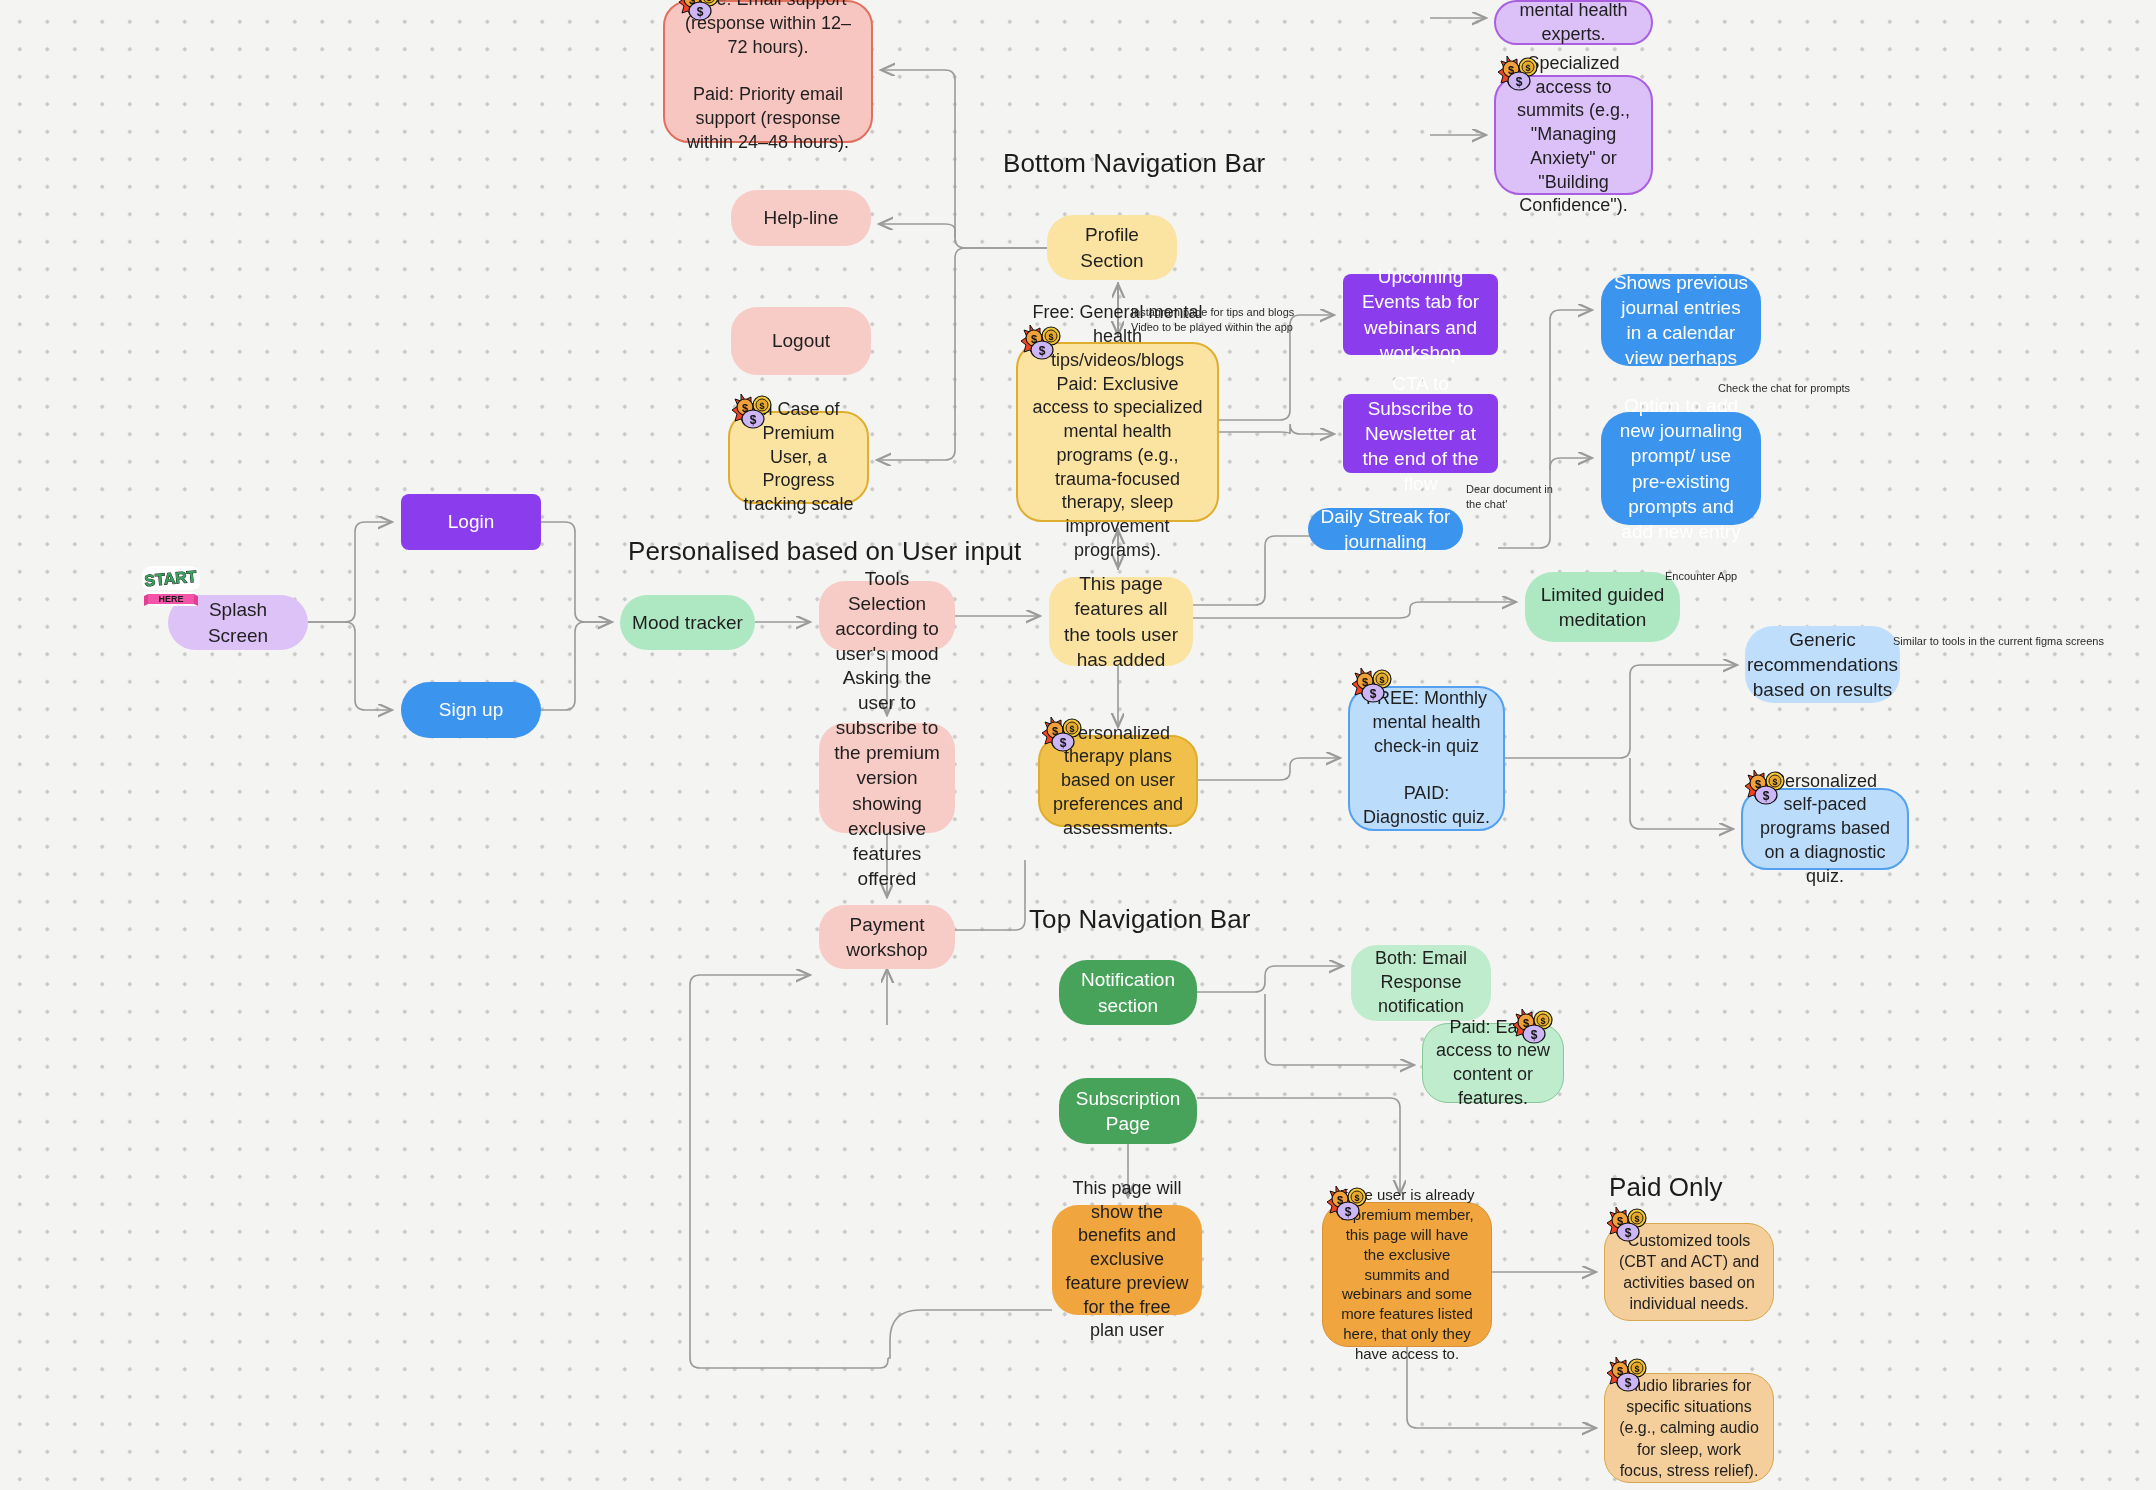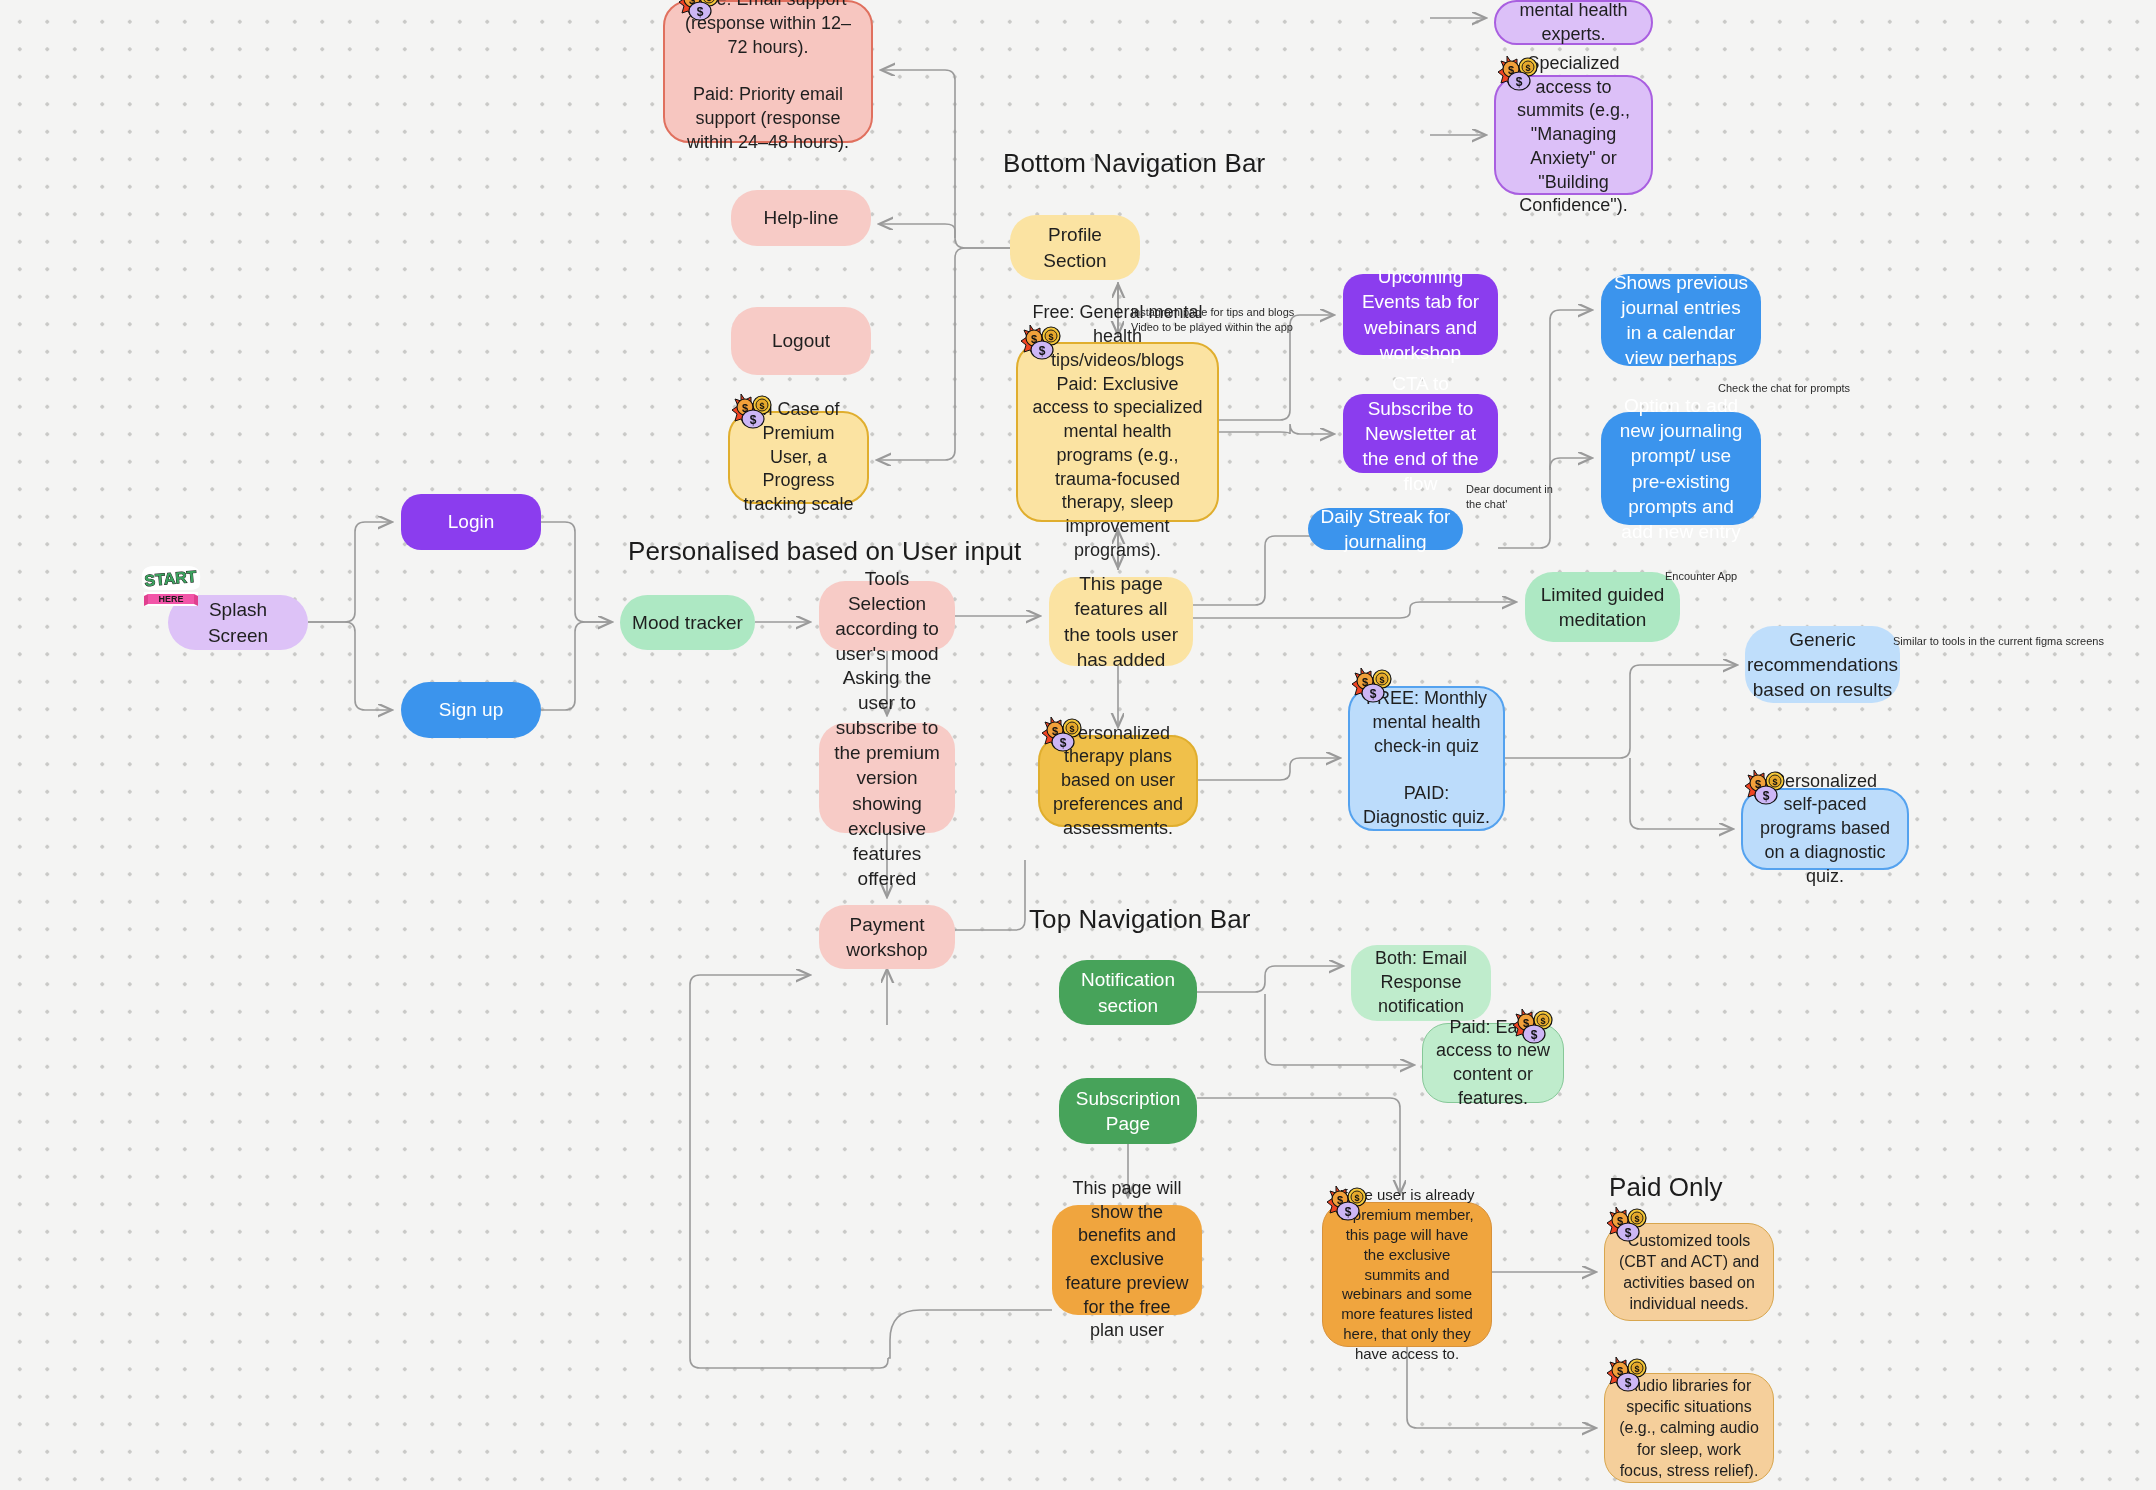--- a/index.html
+++ b/index.html
@@ -33,21 +33,21 @@
     justify-content: center;
     text-align: center;
     border-radius: 26px;
     line-height: 1.32;
     padding: 8px 12px;
     z-index: 3;
   }
   .node .txt { white-space: pre-line; display: block; }
 
   
-  .purple-solid { background:#8b3dee; color:#ffffff; font-size:19px; border-radius:20px; }
+  .purple-solid { background:#8b3dee; color:#ffffff; font-size:19px; border-radius:8px; }
   .blue-solid   { background:#3b94ed; color:#ffffff; font-size:19px; border-radius:28px; }
   .lilac        { background:#ddc2f7; color:#1f1f1f; font-size:19px; border-radius:28px; }
   .green-mint   { background:#ade8c3; color:#1f1f1f; font-size:19px; border-radius:28px; }
   .pink         { background:#f7cbc6; color:#1f1f1f; font-size:19px; border-radius:26px; }
   .pink-border  { background:#f7c6c0; color:#1f1f1f; font-size:18px; border:2px solid #e0705e; border-radius:26px; }
   .yellow       { background:#fbe3a2; color:#1f1f1f; font-size:19px; border-radius:26px; }
   .yellow-border{ background:#fbe3a2; color:#1f1f1f; font-size:18px; border:2px solid #e0ae2e; border-radius:26px; }
   .gold-border  { background:#f0c04a; color:#1f1f1f; font-size:18px; border:2px solid #e0ae2e; border-radius:26px; }
   .violet-border{ background:#dcc0f8; color:#1f1f1f; font-size:18px; border:2px solid #a95fe0; border-radius:26px; }
   .blue-soft    { background:#bcdcfb; color:#1f1f1f; font-size:18px; border:2px solid #54a2ef; border-radius:26px; }
@@ -223,21 +223,21 @@
       </div>
       <div class="node violet-border" style="left: 1494px; top: 0px; width: 159px; height: 45px;">
         <span class="txt">mental health experts.</span>
       </div>
       <div class="node violet-border" style="left: 1494px; top: 75px; width: 159px; height: 120px;">
         <span class="txt">Specialized access to summits (e.g., "Managing Anxiety" or "Building Confidence").</span>
       </div>
       <div class="node pink" style="left: 731px; top: 190px; width: 140px; height: 56px;">
         <span class="txt">Help-line</span>
       </div>
-      <div class="node yellow" style="left: 1010px; top: 215px; width: 130px; height: 65px;">
+      <div class="node yellow" style="left: 1047px; top: 215px; width: 130px; height: 65px;">
         <span class="txt">Profile Section</span>
       </div>
       <div class="node pink" style="left: 731px; top: 307px; width: 140px; height: 68px;">
         <span class="txt">Logout</span>
       </div>
       <div class="node purple-solid" style="left: 1343px; top: 274px; width: 155px; height: 81px;">
         <span class="txt">Upcoming Events tab for webinars and workshop</span>
       </div>
       <div class="node blue-solid" style="left: 1601px; top: 274px; width: 160px; height: 92px;">
         <span class="txt">Shows previous journal entries in a calendar view perhaps</span>

